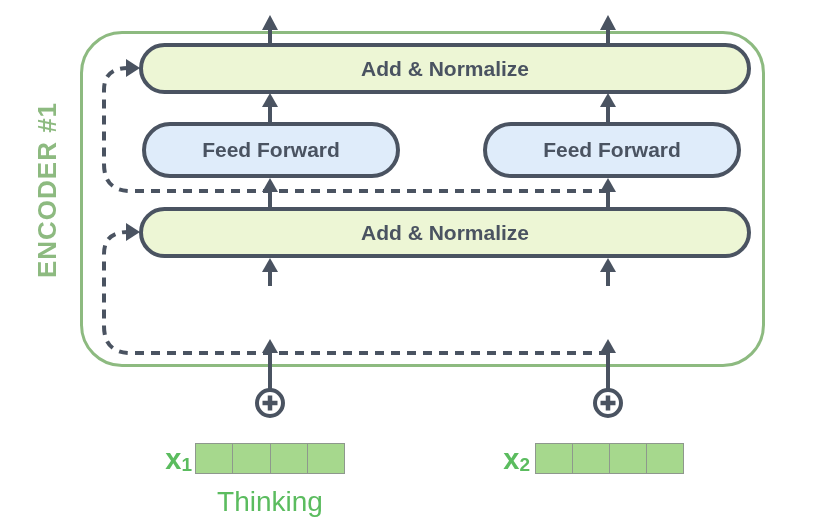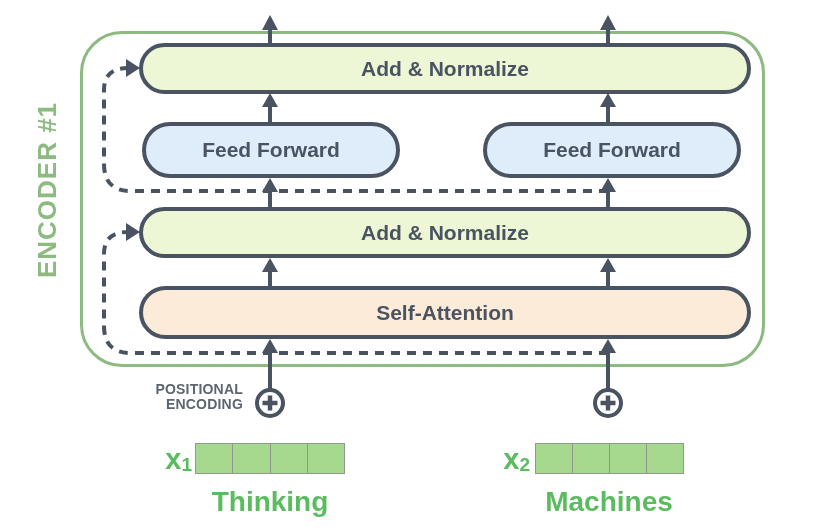--- a/index.html
+++ b/index.html
@@ -63,21 +63,21 @@
   .vector{position:absolute;height:31px;display:flex;}
   .vec-x1{left:195px;top:443px;width:150px;}
   .vec-x2{left:535px;top:443px;width:149px;}
   .vector .cell{
     flex:1;background:var(--vector-fill);border:1px solid var(--vector-border);
     box-sizing:border-box;margin-left:-1px;
   }
   .vector .cell:first-child{margin-left:0;}
   .word-label{
     position:absolute;width:150px;text-align:center;
-    font-size:28px;font-weight:bold;color:var(--label-green);white-space:nowrap;
+    font-size:28px;font-weight:normal;color:var(--label-green);white-space:nowrap;
   }
   .word-x1{left:195px;top:486px;}
   .word-x2{left:534px;top:486px;}
 </style>
 </head>
 <body>
 
 <div class="canvas">
 
   <div class="encoder-box"></div>
@@ -87,23 +87,20 @@
     <span class="block-label">Add &amp; Normalize</span>
   </div>
   <div class="block ff-left">
     <span class="block-label">Feed Forward</span>
   </div>
   <div class="block ff-right">
     <span class="block-label">Feed Forward</span>
   </div>
   <div class="block an-bottom">
     <span class="block-label">Add &amp; Normalize</span>
-  </div>
-  <div class="block sa">
-    <span class="block-label">Self-Attention</span>
   </div>
 
   <svg class="overlay" width="829" height="528" viewBox="0 0 829 528">
 
     <g>
       <path class="dashed-path" d="M608,353 L131,353 Q104,353 104,326 L104,254 Q104,232 128,232"></path>
       <polygon class="head" points="126,223 126,241 140,232"></polygon>
     </g>
 
     <g>
@@ -161,24 +158,20 @@
       <line class="plus-arm" x1="262.5" y1="403" x2="277.5" y2="403"></line>
       <line class="plus-arm" x1="270" y1="395.5" x2="270" y2="410.5"></line>
     </g>
     <g>
       <circle class="plus-circle" cx="608" cy="403" r="13"></circle>
       <line class="plus-arm" x1="600.5" y1="403" x2="615.5" y2="403"></line>
       <line class="plus-arm" x1="608" y1="395.5" x2="608" y2="410.5"></line>
     </g>
   </svg>
 
-  <div class="pos-enc">
-    <div>POSITIONAL</div>
-    <div>ENCODING</div>
-  </div>
 
   <div class="var-label var-x1">
     <span>x</span>
       <sub>1</sub>
   </div>
   <div class="vector vec-x1">
     <div class="cell"></div>
     <div class="cell"></div>
     <div class="cell"></div>
     <div class="cell"></div>
@@ -188,15 +181,14 @@
   <div class="var-label var-x2">
     <span>x</span>
       <sub>2</sub>
   </div>
   <div class="vector vec-x2">
     <div class="cell"></div>
     <div class="cell"></div>
     <div class="cell"></div>
     <div class="cell"></div>
   </div>
-  <div class="word-label word-x2">Machines</div>
 
 </div>
 
 </body></html>

